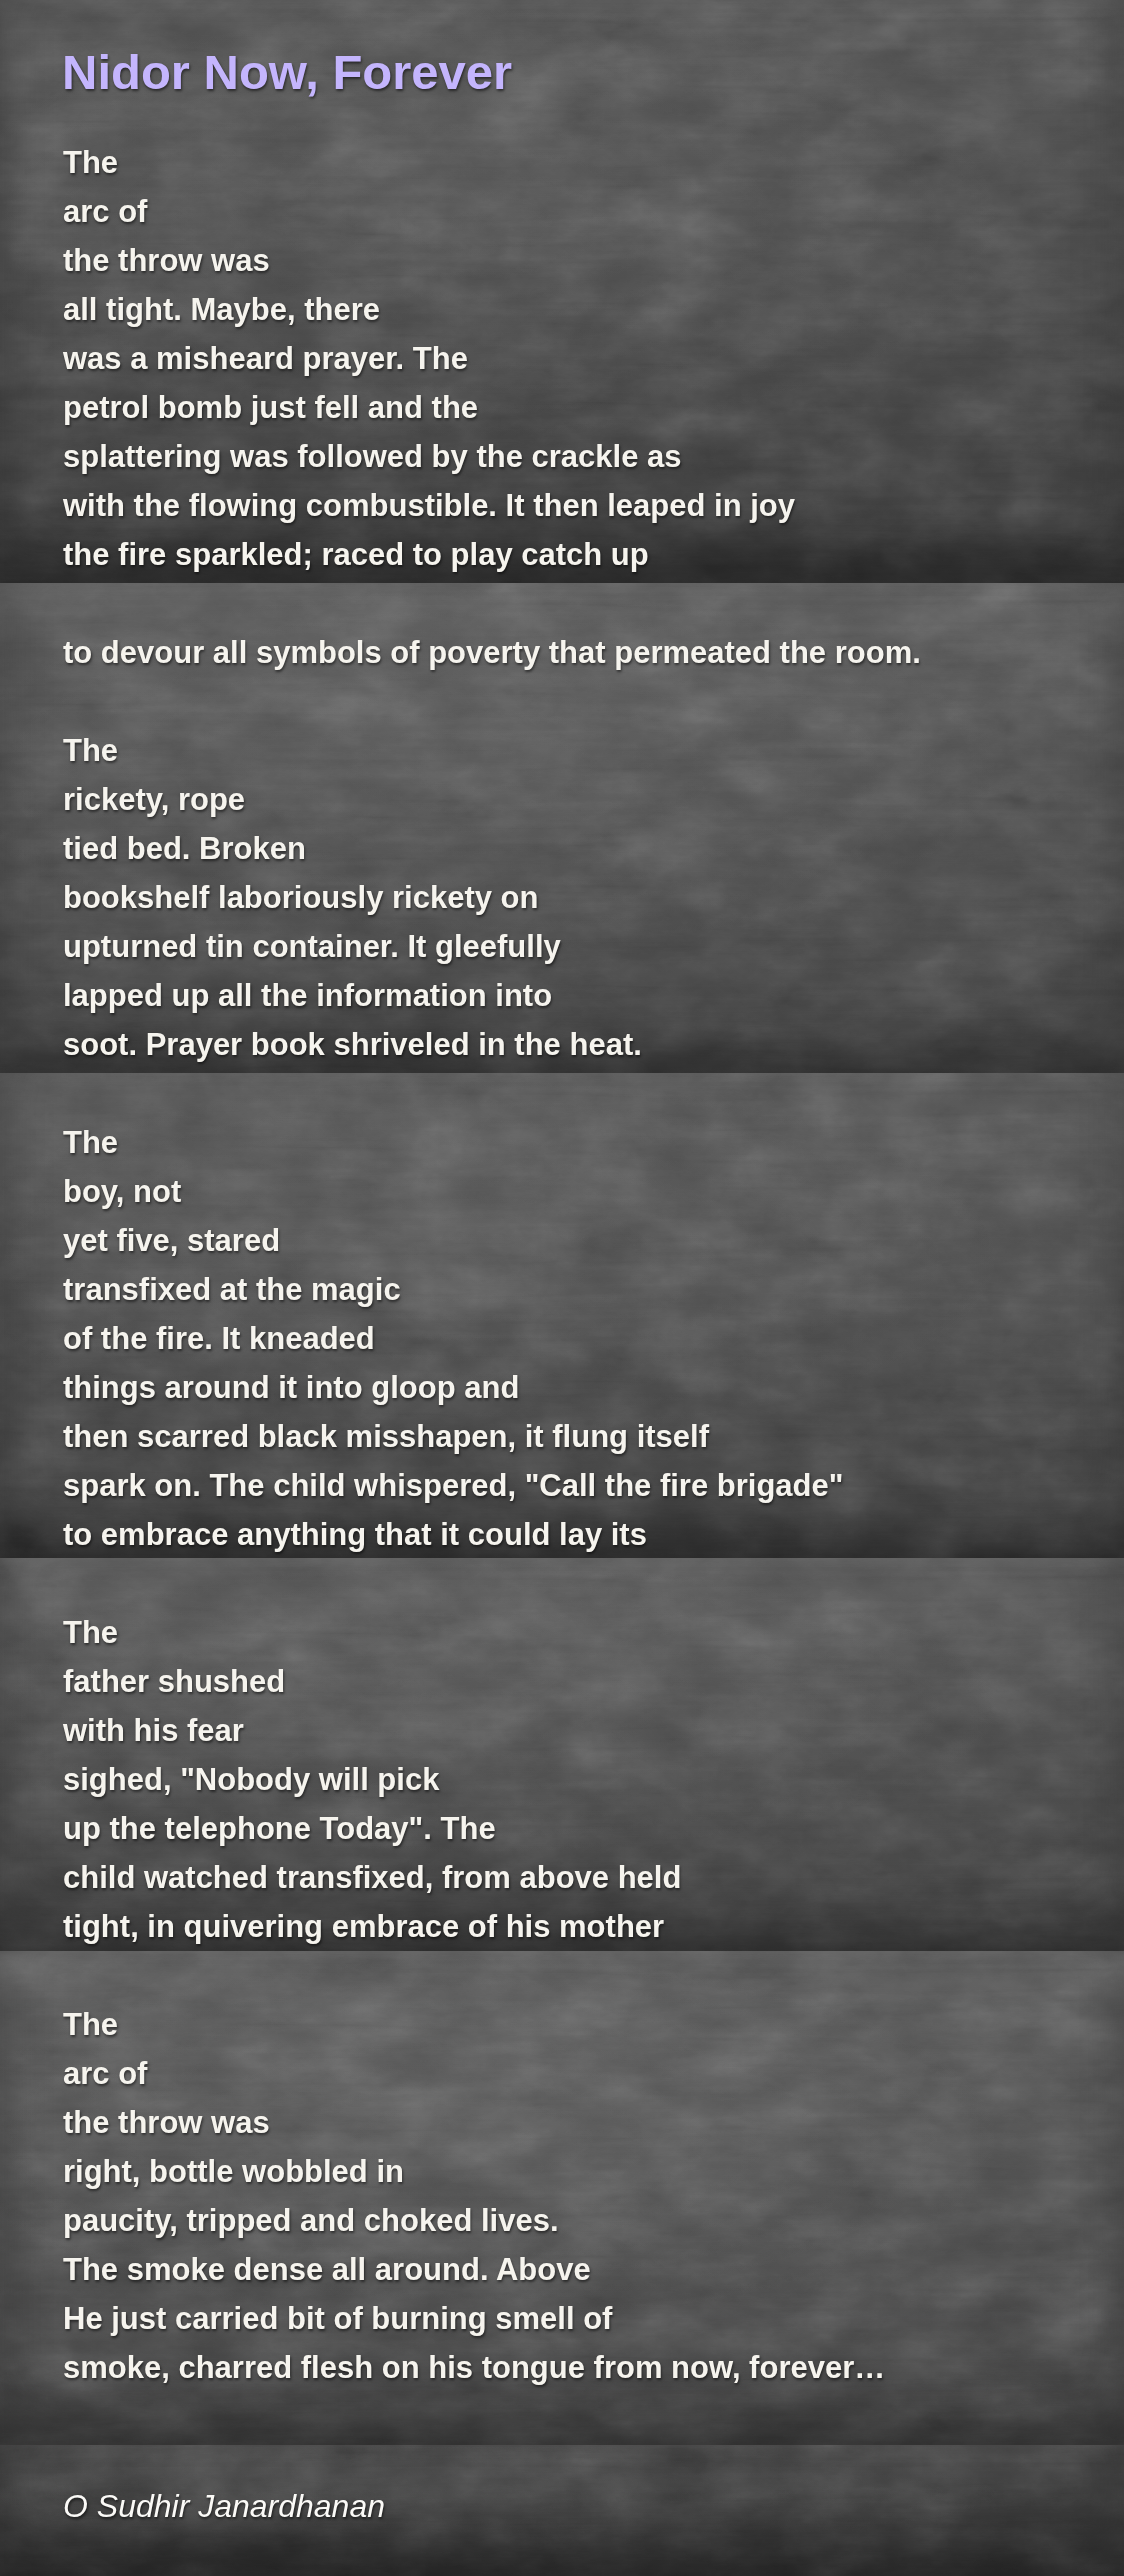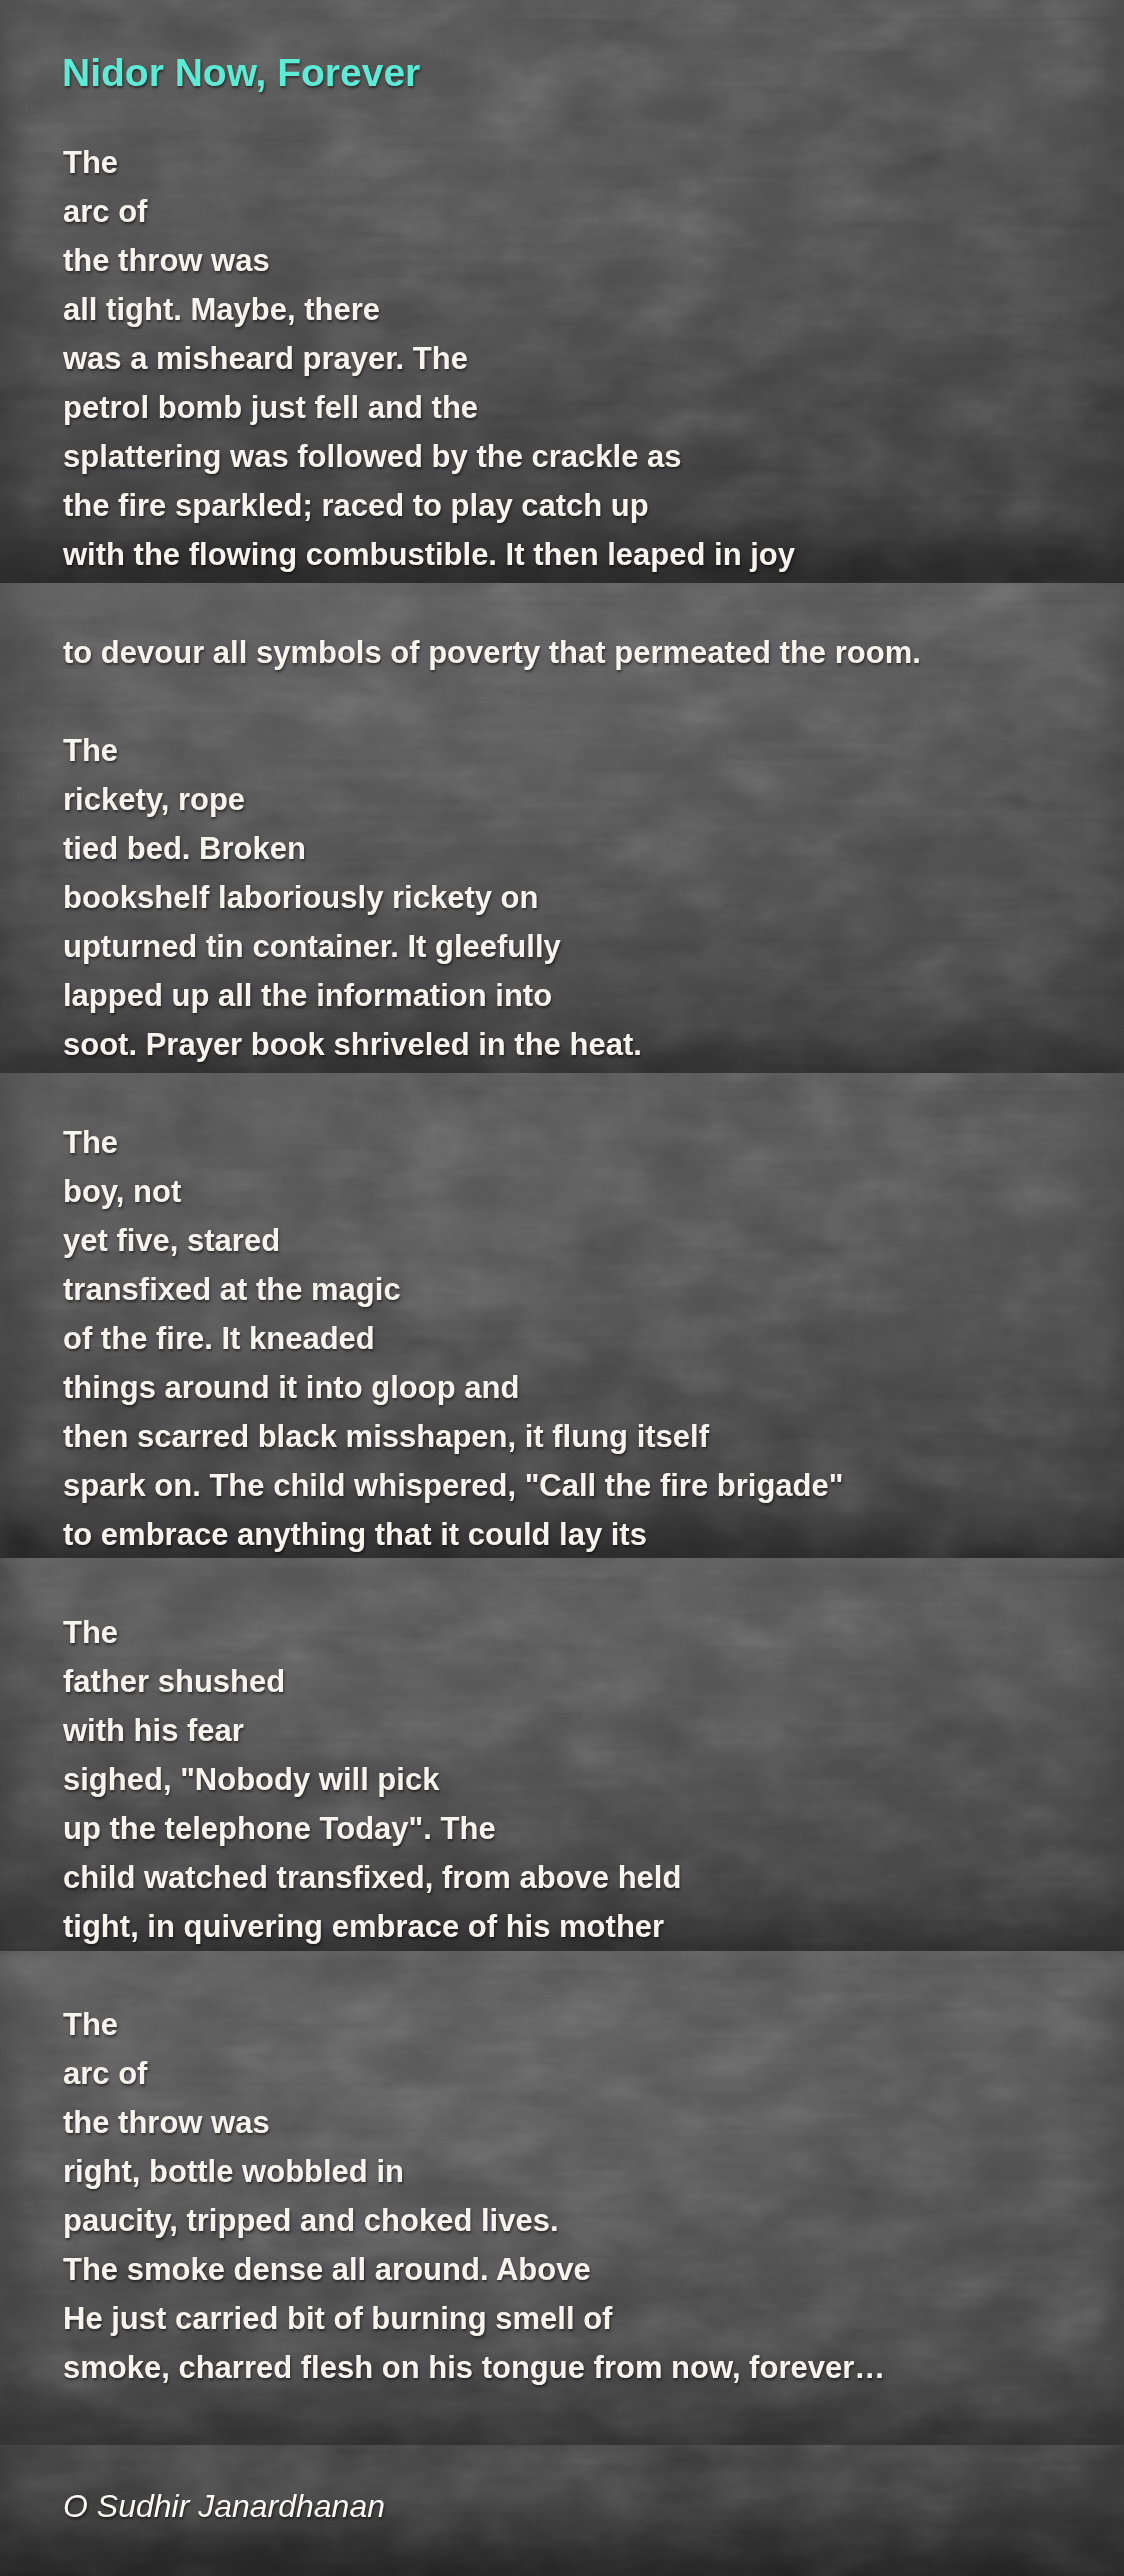--- a/index.html
+++ b/index.html
@@ -28,22 +28,22 @@
   .b4{height:393px;background:linear-gradient(180deg,#575757,#4b4b4b 40%,#3e3e3e 92%,#383838);}
   .b5{height:494px;background:linear-gradient(180deg,#585858,#4e4e4e 45%,#464646 80%,#3e3e3e);}
   .b6{height:131px;background:linear-gradient(180deg,#414141,#353535 60%,#2c2c2c);}
   .tex{position:absolute;inset:0;width:100%;height:100%;mix-blend-mode:soft-light;opacity:.85;pointer-events:none;}
   .tex2{position:absolute;inset:0;width:100%;height:100%;mix-blend-mode:overlay;opacity:.18;pointer-events:none;}
 
   
   .textlayer{position:absolute;inset:0;}
   .title{
     position:absolute;left:62px;top:49px;
-    font-size:39px;line-height:47px;font-weight:bold;
-    color:#5eead4;text-shadow:0.9px 1.9px 2.8px rgba(0,0,0,.55);
+    font-size:49px;line-height:47px;font-weight:bold;
+    color:#c4b5fd;text-shadow:0.9px 1.9px 2.8px rgba(0,0,0,.55);
     white-space:nowrap;
   }
   .poem{position:absolute;left:63px;top:138px;right:9.4px;}
   .line{
     min-height:49px;line-height:49px;
     font-size:31px;font-weight:bold;
     color:#f6f4ee;text-shadow:0.9px 1.9px 2.8px rgba(0,0,0,.55);
     white-space:nowrap;
   }
   .author{
@@ -165,22 +165,22 @@
   <div class="textlayer">
     <h1 class="title" style="margin:0">Nidor Now, Forever</h1>
     <div class="poem">
         <div class="line">The</div>
         <div class="line">arc of</div>
         <div class="line">the throw was</div>
         <div class="line">all tight. Maybe, there</div>
         <div class="line">was a misheard prayer. The</div>
         <div class="line">petrol bomb just fell and the</div>
         <div class="line">splattering was followed by the crackle as</div>
+        <div class="line">with the flowing combustible. It then leaped in joy</div>
         <div class="line">the fire sparkled; raced to play catch up</div>
-        <div class="line">with the flowing combustible. It then leaped in joy</div>
         <div class="line"></div>
         <div class="line">to devour all symbols of poverty that permeated the room.</div>
         <div class="line"></div>
         <div class="line">The</div>
         <div class="line">rickety, rope</div>
         <div class="line">tied bed. Broken</div>
         <div class="line">bookshelf laboriously rickety on</div>
         <div class="line">upturned tin container. It gleefully</div>
         <div class="line">lapped up all the information into</div>
         <div class="line">soot. Prayer book shriveled in the heat.</div>

